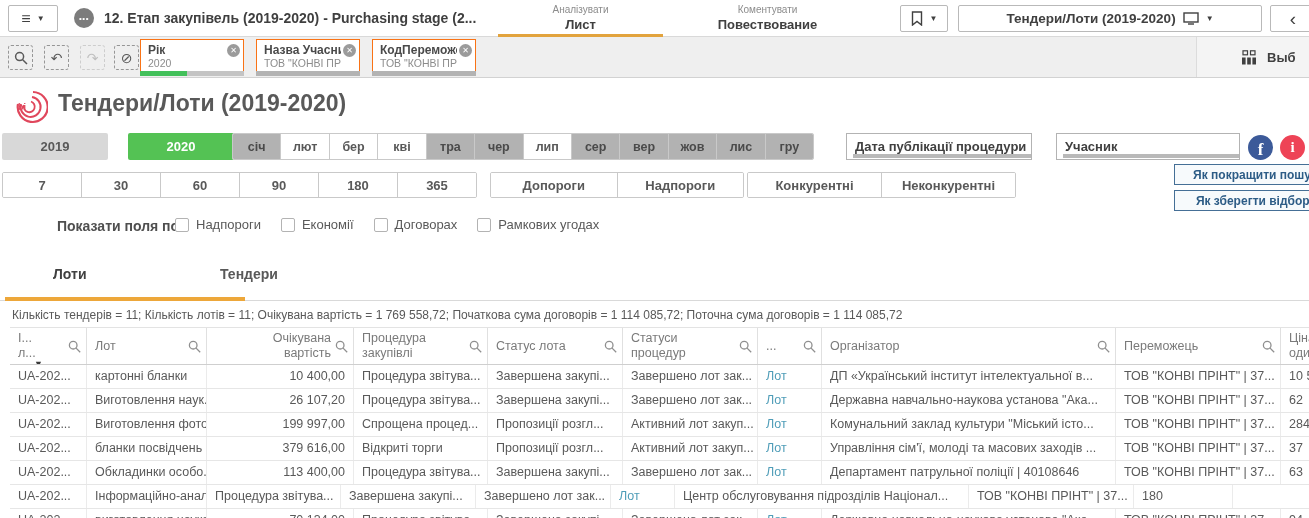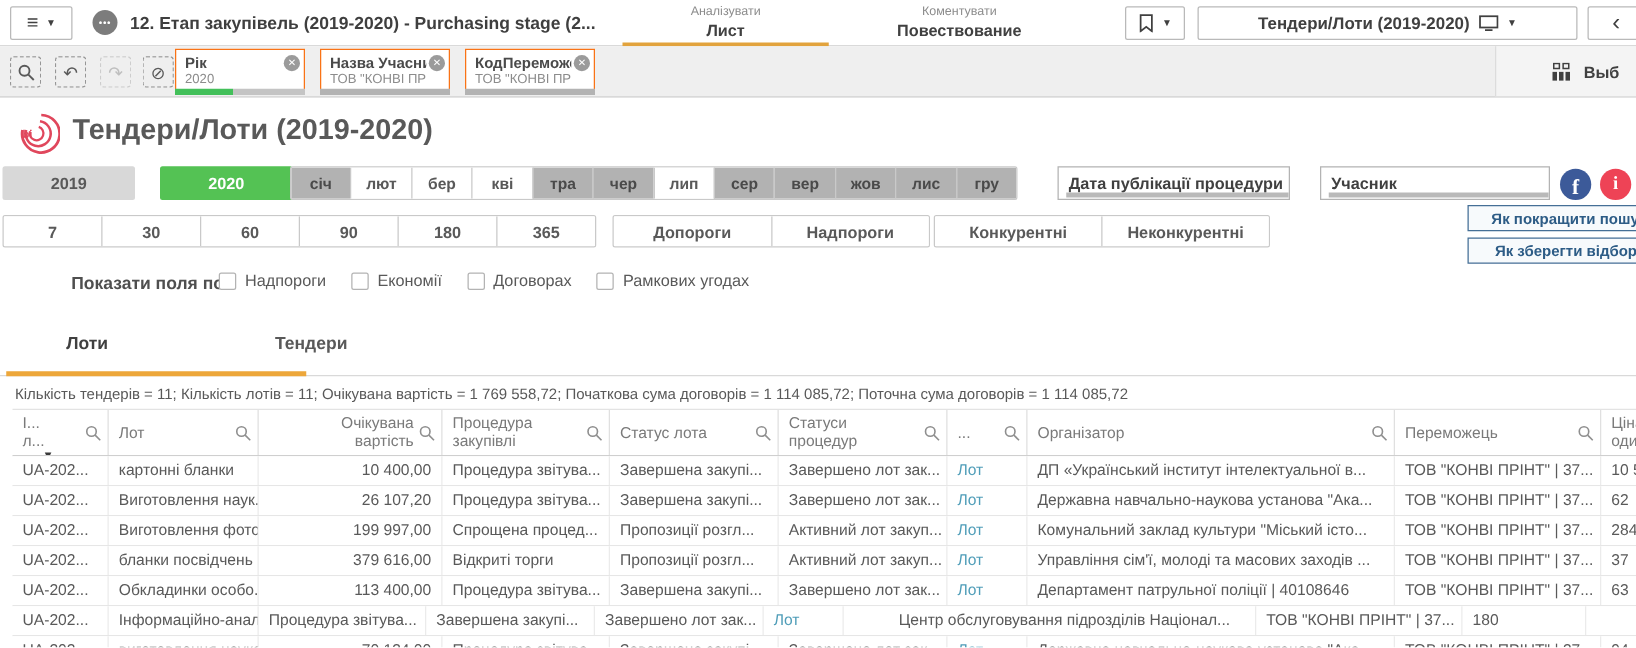--- a/index.html
+++ b/index.html
@@ -541,21 +541,21 @@
           <div class="cell" style="width: 165px;">ТОВ "КОНВІ ПРІНТ" | 37...</div>
           <div class="cell" style="width: 99px;">63</div>
         </div>
         <div class="trow">
           <div class="cell" style="width: 77px;">UA-202...</div>
           <div class="cell" style="width: 120px;">Інформаційно-анал...</div>
           <div class="cell" style="width: 134px;">Процедура звітува...</div>
           <div class="cell" style="width: 135px;">Завершена закупі...</div>
           <div class="cell" style="width: 135px;">Завершено лот зак...</div>
           <div class="cell link" style="width: 64px;">Лот</div>
-          <div class="cell" style="width: 294px; margin-left: 36px;">Центр обслуговування підрозділів Націонал...</div>
+          <div class="cell" style="width: 294px;">Центр обслуговування підрозділів Націонал...</div>
           <div class="cell" style="width: 165px;">ТОВ "КОНВІ ПРІНТ" | 37...</div>
           <div class="cell" style="width: 99px;">180</div>
         </div>
         <div class="trow">
           <div class="cell" style="width: 77px;">UA-202...</div>
           <div class="cell" style="width: 120px;">виготовлення науко...</div>
           <div class="cell right" style="width: 147px;">70 134,00</div>
           <div class="cell" style="width: 134px;">Процедура звітува...</div>
           <div class="cell" style="width: 135px;">Завершена закупі...</div>
           <div class="cell" style="width: 135px;">Завершено лот зак...</div>

